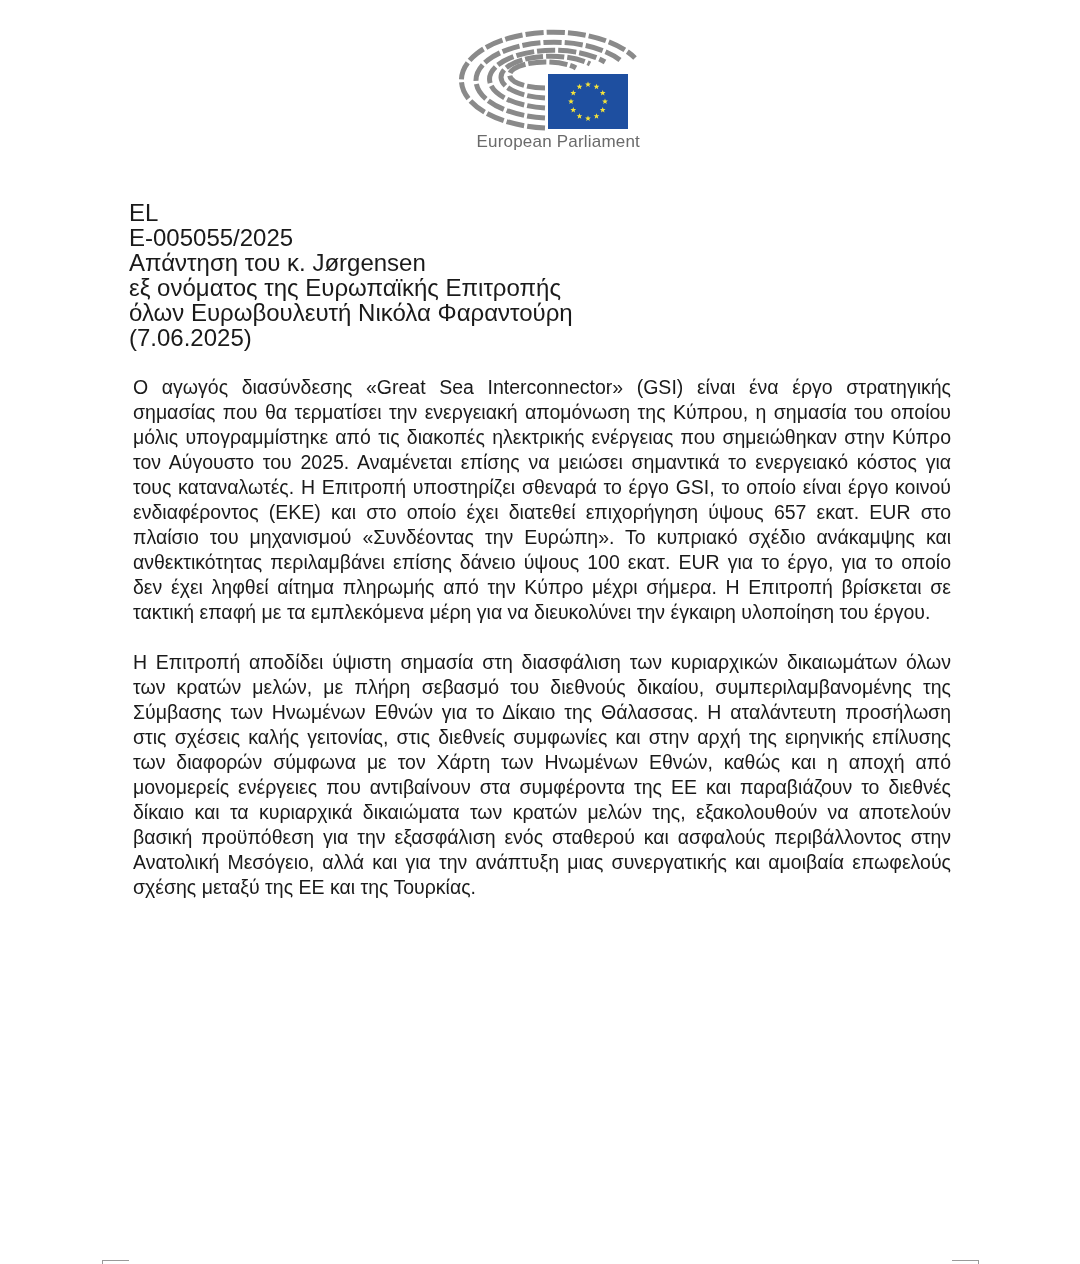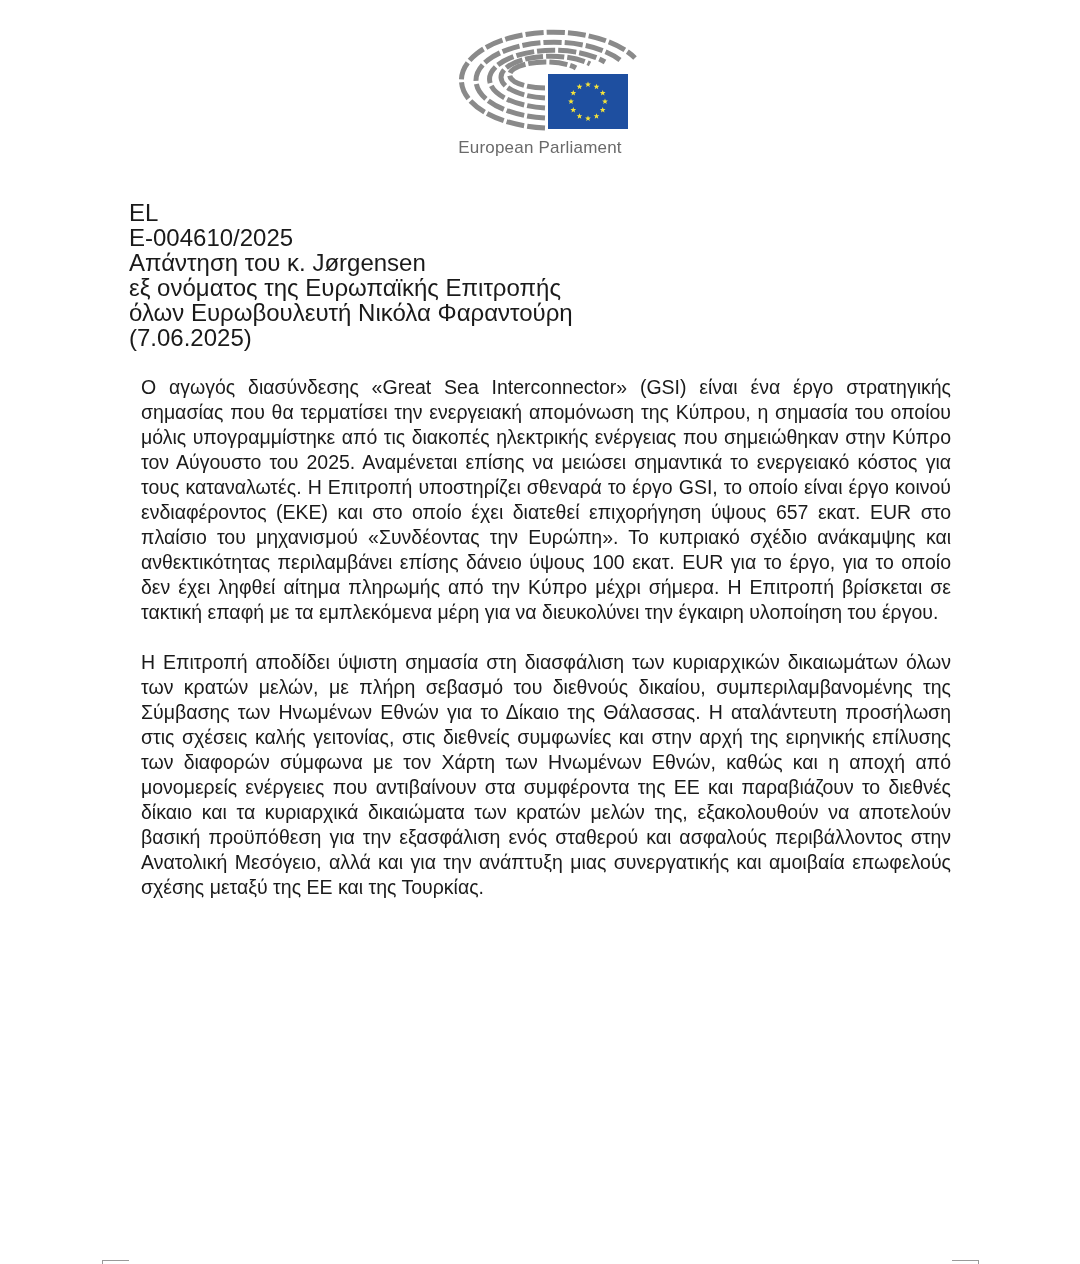--- a/index.html
+++ b/index.html
@@ -1,26 +1,26 @@
 <!DOCTYPE html>
 <html><head>
 <meta charset="utf-8">
 <style>
   html, body { margin: 0; padding: 0; background: #ffffff; }
   body { width: 1080px; height: 1264px; position: relative; overflow: hidden;
          font-family: "Liberation Sans", "DejaVu Sans", sans-serif; color: #1a1a1a; }
   .logo { position: absolute; left: 440px; top: 28px; width: 200px; height: 135px; }
   .logo svg { position: absolute; left: 0; top: 0; }
-  .logo-text { position: absolute; left: 0; width: 200px; top: 110px; text-align: center;
+  .logo-text { position: absolute; left: 0; width: 200px; top: 104px; text-align: right;
                font-size: 17px; color: #6a6a6a; letter-spacing: 0.2px; }
   .header { position: absolute; left: 129px; top: 200px; font-size: 24px; line-height: 25px; }
   .header div { white-space: nowrap; }
   .header .bold { font-weight: normal; }
   .body-text { position: absolute; left: 129px; top: 375px; width: 822px; font-size: 19.5px; line-height: 25px; }
-  .body-text p { margin: 0 0 25px 12px; text-align: justify; }
+  .body-text p { margin: 0 0 25px 4px; text-align: justify; }
   .corner { position: absolute; top: 1260px; width: 26px; height: 4px; border-top: 1.5px solid #999; }
   .corner.left { left: 102px; border-left: 1.5px solid #999; }
   .corner.right { left: 952px; border-right: 1.5px solid #999; }
 </style>
 </head>
 <body>
 
 <div class="logo">
   <svg width="200" height="105" viewBox="0 0 200 105">
     <g fill="none" stroke="#8a8a8a" stroke-width="5" stroke-dasharray="18 3">
@@ -44,21 +44,21 @@
         <polygon points="131.00,70.50 131.76,72.45 133.85,72.57 132.24,73.90 132.76,75.93 131.00,74.80 129.24,75.93 129.76,73.90 128.15,72.57 130.24,72.45" fill="#f5e33a"></polygon>
         <polygon points="133.28,62.00 134.04,63.95 136.13,64.07 134.51,65.40 135.04,67.43 133.28,66.30 131.51,67.43 132.04,65.40 130.42,64.07 132.51,63.95" fill="#f5e33a"></polygon>
         <polygon points="139.50,55.78 140.26,57.73 142.35,57.85 140.74,59.18 141.26,61.20 139.50,60.08 137.74,61.20 138.26,59.18 136.65,57.85 138.74,57.73" fill="#f5e33a"></polygon>
       </g>
   </svg>
   <div class="logo-text">European Parliament</div>
 </div>
 
 <div class="header">
   <div>EL</div>
-  <div>E-004610/2025</div>
+  <div>E-005055/2025</div>
   <div class="bold">Απάντηση του κ. Jørgensen</div>
   <div class="bold">εξ ονόματος της Ευρωπαϊκής Επιτροπής</div>
   <div class="bold">όλων Ευρωβουλευτή Νικόλα Φαραντούρη</div>
   <div>(7.06.2025)</div>
 </div>
 
 <div class="body-text">
   <p>Ο αγωγός διασύνδεσης «Great Sea Interconnector» (GSI) είναι ένα έργο στρατηγικής σημασίας που θα τερματίσει την ενεργειακή απομόνωση της Κύπρου, η σημασία του οποίου μόλις υπογραμμίστηκε από τις διακοπές ηλεκτρικής ενέργειας που σημειώθηκαν στην Κύπρο τον Αύγουστο του 2025. Αναμένεται επίσης να μειώσει σημαντικά το ενεργειακό κόστος για τους καταναλωτές. Η Επιτροπή υποστηρίζει σθεναρά το έργο GSI, το οποίο είναι έργο κοινού ενδιαφέροντος (ΕΚΕ) και στο οποίο έχει διατεθεί επιχορήγηση ύψους 657 εκατ. EUR στο πλαίσιο του μηχανισμού «Συνδέοντας την Ευρώπη». Το κυπριακό σχέδιο ανάκαμψης και ανθεκτικότητας περιλαμβάνει επίσης δάνειο ύψους 100 εκατ. EUR για το έργο, για το οποίο δεν έχει ληφθεί αίτημα πληρωμής από την Κύπρο μέχρι σήμερα. Η Επιτροπή βρίσκεται σε τακτική επαφή με τα εμπλεκόμενα μέρη για να διευκολύνει την έγκαιρη υλοποίηση του έργου.</p>
   <p>Η Επιτροπή αποδίδει ύψιστη σημασία στη διασφάλιση των κυριαρχικών δικαιωμάτων όλων των κρατών μελών, με πλήρη σεβασμό του διεθνούς δικαίου, συμπεριλαμβανομένης της Σύμβασης των Ηνωμένων Εθνών για το Δίκαιο της Θάλασσας. Η αταλάντευτη προσήλωση στις σχέσεις καλής γειτονίας, στις διεθνείς συμφωνίες και στην αρχή της ειρηνικής επίλυσης των διαφορών σύμφωνα με τον Χάρτη των Ηνωμένων Εθνών, καθώς και η αποχή από μονομερείς ενέργειες που αντιβαίνουν στα συμφέροντα της ΕΕ και παραβιάζουν το διεθνές δίκαιο και τα κυριαρχικά δικαιώματα των κρατών μελών της, εξακολουθούν να αποτελούν βασική προϋπόθεση για την εξασφάλιση ενός σταθερού και ασφαλούς περιβάλλοντος στην Ανατολική Μεσόγειο, αλλά και για την ανάπτυξη μιας συνεργατικής και αμοιβαία επωφελούς σχέσης μεταξύ της ΕΕ και της Τουρκίας.</p>
 </div>

